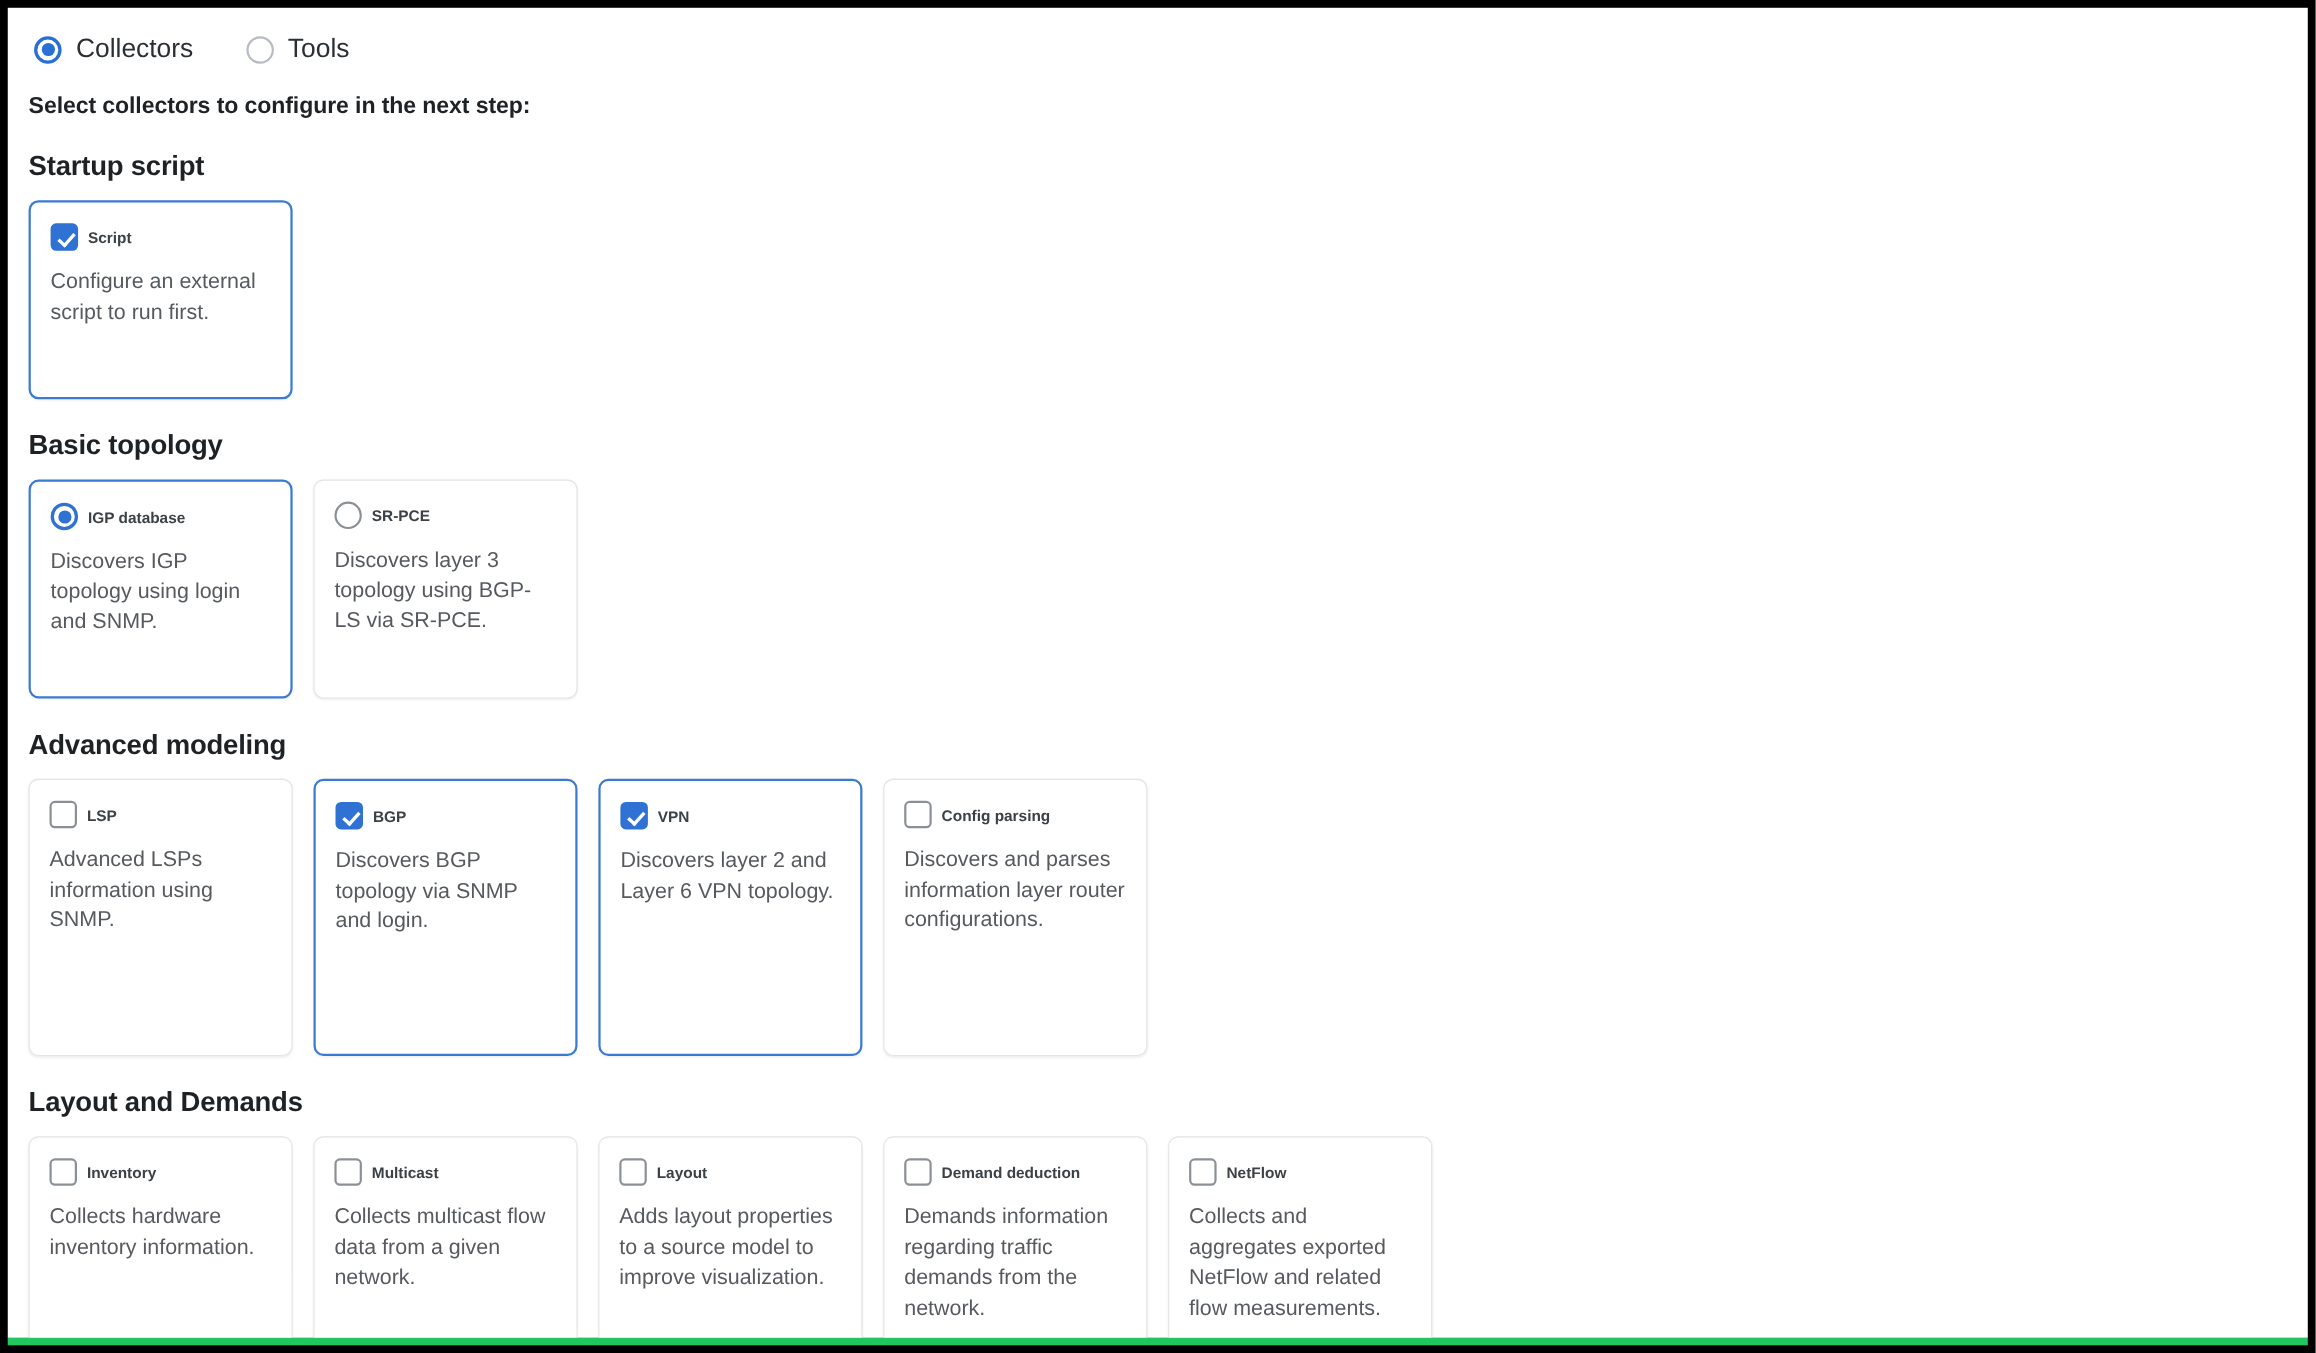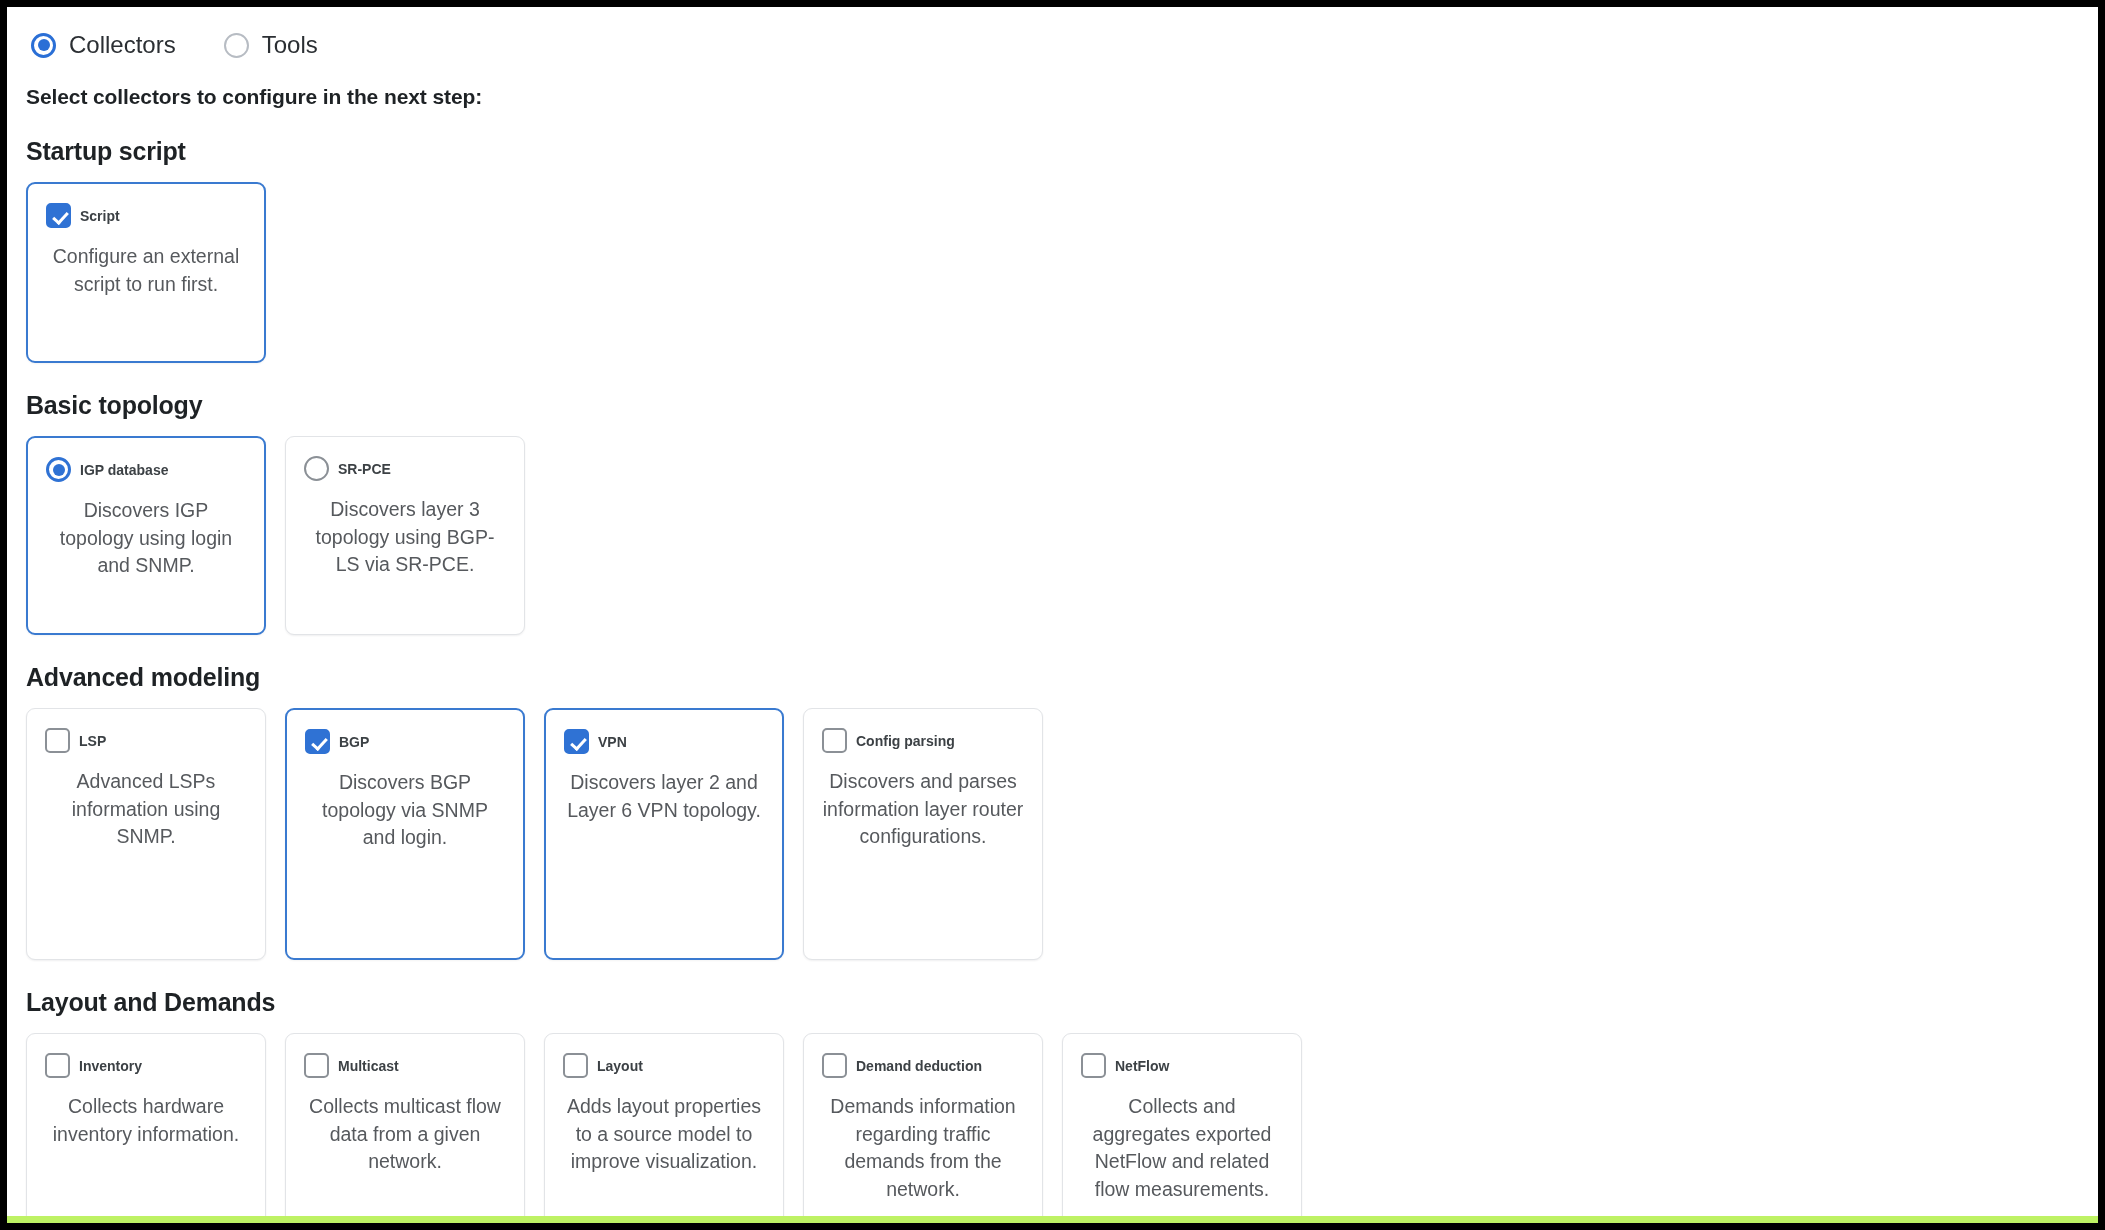--- a/index.html
+++ b/index.html
@@ -13,21 +13,21 @@
     width: 2105px;
     height: 1230px;
     overflow: hidden;
   }
   #frame {
     position: absolute;
     left: 0; top: 0;
     width: 2105px;
     height: 1230px;
     border: 7px solid #000000;
-    background: #bef264;
+    background: #22c55e;
     overflow: hidden;
   }
   #page {
     position: absolute;
     left: 0; top: 0;
     right: 0;
     bottom: 7px;
     background: #ffffff;
     padding: 14px 0 0 14px;
     overflow: hidden;
@@ -127,21 +127,20 @@
     font-size: 14px;
     font-weight: bold;
     color: #3c4145;
     line-height: 1;
     white-space: nowrap;
   }
   .card-desc {
     font-size: 19.5px;
     line-height: 1.42;
     color: #56595d;
-    text-align: center;
   }
 
   
   .cbox {
     width: 25px; height: 25px;
     border-radius: 5px;
     border: 2.2px solid #8b9096;
     background: #fff;
     flex: 0 0 auto;
     position: relative;

